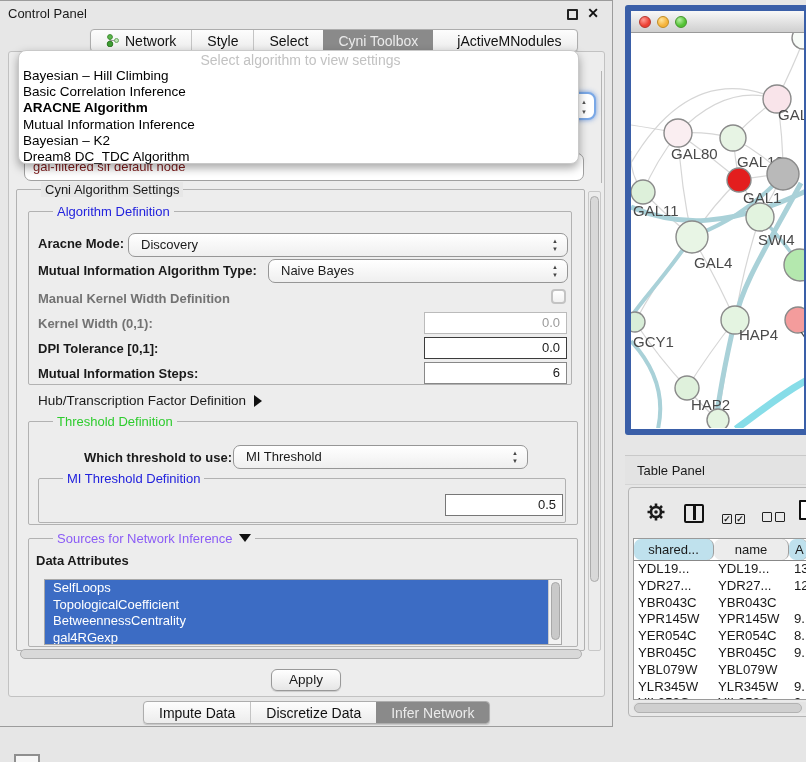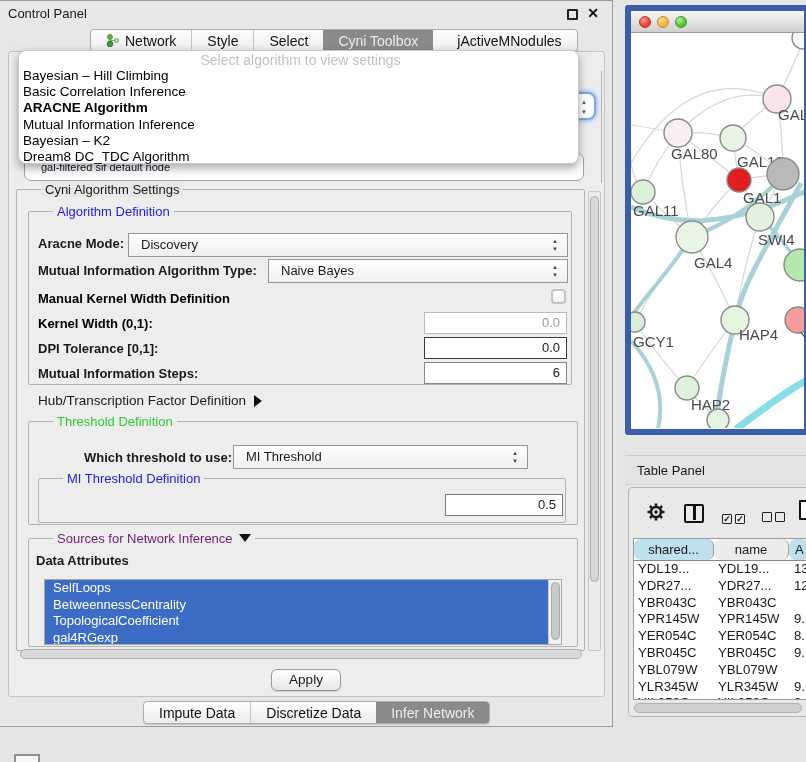--- a/index.html
+++ b/index.html
@@ -18,41 +18,41 @@
   .tab + .tab { border-left:1px solid #c4c4c4; }
   .tab.sel { background:#8a8a8a; color:#ebebeb; border-left:none; }
   .tab.sel + .tab { border-left:none;padding-left:24px; }
   .neticon { margin-right:6px; display:inline-block; width:13px; height:13px; }
   #top-tabs { left:90px; top:28px; }
   #bottom-tabs { left:143px; top:700px; }
 
   #content-panel { left:8px; top:50px; width:597px; height:646px; border:1px solid #c2c2c2; border-radius:3px; background:#ededed; }
 
   
-  #bg-field { left:24px; top:152px; width:560px; height:28px; border:1px solid #a0a0a0; border-radius:7px; background:#fff; font-size:11px; color:#0f172a; line-height:26px; padding-left:16px; }
+  #bg-field { left:24px; top:152px; width:560px; height:28px; border:1px solid #a0a0a0; border-radius:7px; background:#fff; font-size:13px; color:#7f1d1d; line-height:26px; padding-left:8px; }
   #bg-combo { left:558px; top:91px; width:38px; height:28px; border:2px solid #7aa8e6; border-radius:8px; background:#fff; box-shadow:0 0 5px rgba(90,140,220,.85); }
   #bg-combo .spin { position:absolute; right:7px; top:3px; font-size:6px; color:#555; line-height:10px; text-align:center; }
   #bg-fieldline { left:601px; top:70px; width:1px; height:112px; background:#b4b4b4; }
 
   
   #algo-popup { left:18px; top:49px; width:561px; height:114px; background:#fff; border:1px solid #c9c9c9; border-radius:8px; box-shadow:0 4px 10px rgba(0,0,0,.35); padding:1px 0 0 4px; }
   #popup-hint { text-align:center; color:#c2c2c2; font-size:14px; height:16px; line-height:16px; }
   .pitem { font-size:13.5px; height:16.2px; line-height:16.2px; color:#000; white-space:nowrap; }
   .pitem.sel { font-weight:bold; }
 
   
   .fs { position:absolute; border:1px solid #b2b2b2; border-radius:2px; }
   .fs > .legend { position:absolute; top:-8px; left:8px; background:#ededed; padding:0 4px; font-size:13px; white-space:nowrap;margin-left:16px; }
   .legend.blue { color:#2222dd; }
   .legend.green { color:#2ecc2e; }
 
   .flabel { position:absolute; font-size:13px; font-weight:bold; white-space:nowrap; }
-  .flabel.dis { color:#000000; }
-
-  .combo { position:absolute; height:24px; border:1px solid #969696; border-radius:0; background:linear-gradient(#ffffff,#efefef); font-size:13px; line-height:22px; padding-left:12px; }
+  .flabel.dis { color:#737373; }
+
+  .combo { position:absolute; height:24px; border:1px solid #969696; border-radius:7px; background:linear-gradient(#ffffff,#efefef); font-size:13px; line-height:22px; padding-left:12px; }
   .combo .spin { position:absolute; right:9px; top:3px; font-size:6px; color:#444; line-height:8px; text-align:center; }
 
   .tfield { position:absolute; height:22px; background:#fff; font-size:13px; line-height:20px; text-align:right; padding-right:6px; }
   .checkbox { position:absolute; width:15px; height:15px; border:2px solid #c3c3c3; border-radius:4px; background:linear-gradient(#ffffff,#f1f1f1); }
 
   .vscroll { position:absolute; background:#ececec; border:1px solid #c8c8c8; border-radius:2px; }
   .vthumb { position:absolute; left:1px; width:9px; background:#d8d8d8; border:1px solid #ababab; border-radius:5px; }
   .hthumb { position:absolute; height:10px; background:#d9d9d9; border:1px solid #b0b0b0; border-radius:6px; }
 
   #attr-list { left:44px; top:578px; width:518px; height:66px; border:1px solid #a8a8a8; background:#fff; overflow:hidden; }
@@ -187,27 +187,27 @@
   <div class="combo" style="left:233px; top:444px; width:295px;">
     <span>MI Threshold</span>
     <span class="spin">▲<br>▼</span>
   </div>
   <div class="fs" style="left:38px; top:477px; width:528px; height:45px;">
     <span class="legend blue">MI Threshold Definition</span>
   </div>
   <div class="tfield" style="left:445px; top:493px; width:118px; border:1px solid #777777;">0.5</div>
 
   <div class="fs" style="left:28px; top:537px; width:550px; height:109px;">
-    <span class="legend" style="background:#ededed; color:#701a75;"><span>Sources for Network Inference</span><span class="tri-down"></span></span>
+    <span class="legend" style="background:#ededed; color:#8b5cf6;"><span>Sources for Network Inference</span><span class="tri-down"></span></span>
   </div>
   <div class="flabel" style="left:36px; top:552px;">Data Attributes</div>
   <div id="attr-list" class="abs">
     <div class="attr-item">SelfLoops</div>
+      <div class="attr-item">TopologicalCoefficient</div>
       <div class="attr-item">BetweennessCentrality</div>
-      <div class="attr-item">TopologicalCoefficient</div>
       <div class="attr-item">gal4RGexp</div>
       <div id="attr-scroll">
         <div id="attr-thumb"></div>
       </div>
   </div>
 
   <div class="vscroll" style="left:588px; top:190px; width:13px; height:460px;">
     <div class="vthumb" style="top:4px; height:386px;"></div>
   </div>
   <div class="hthumb" style="left:20px; top:648px; width:562px;"></div>

